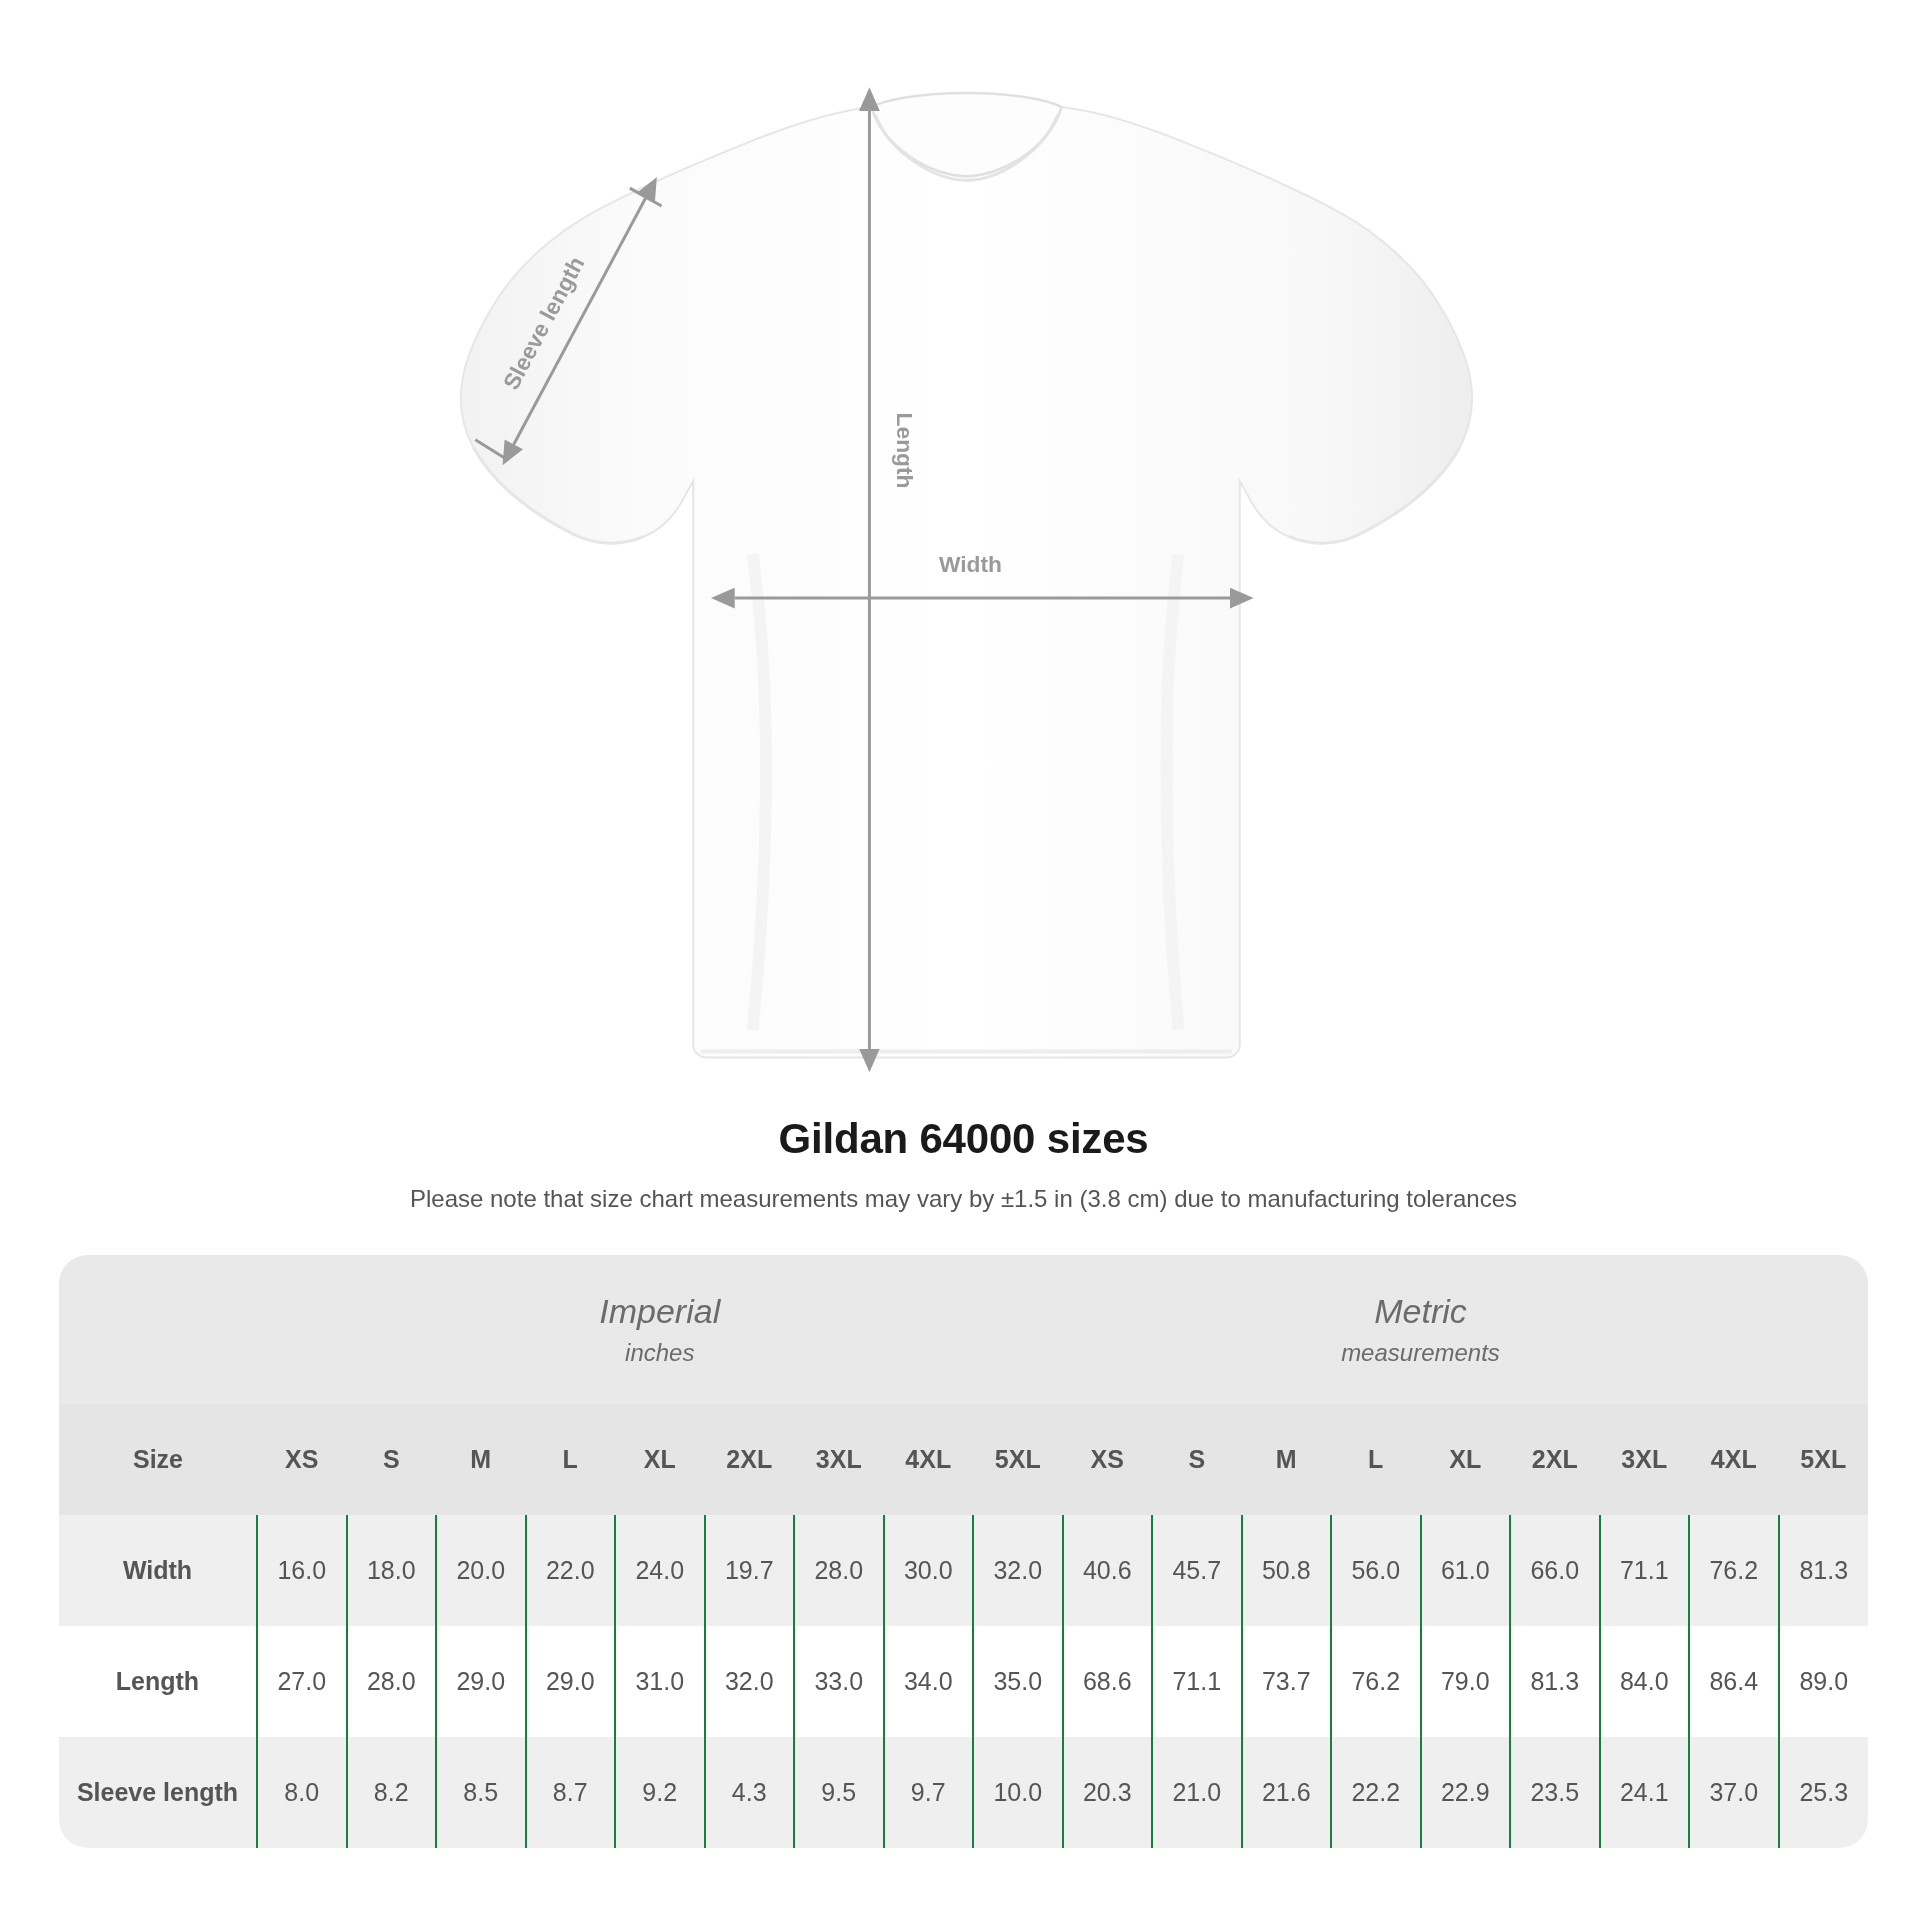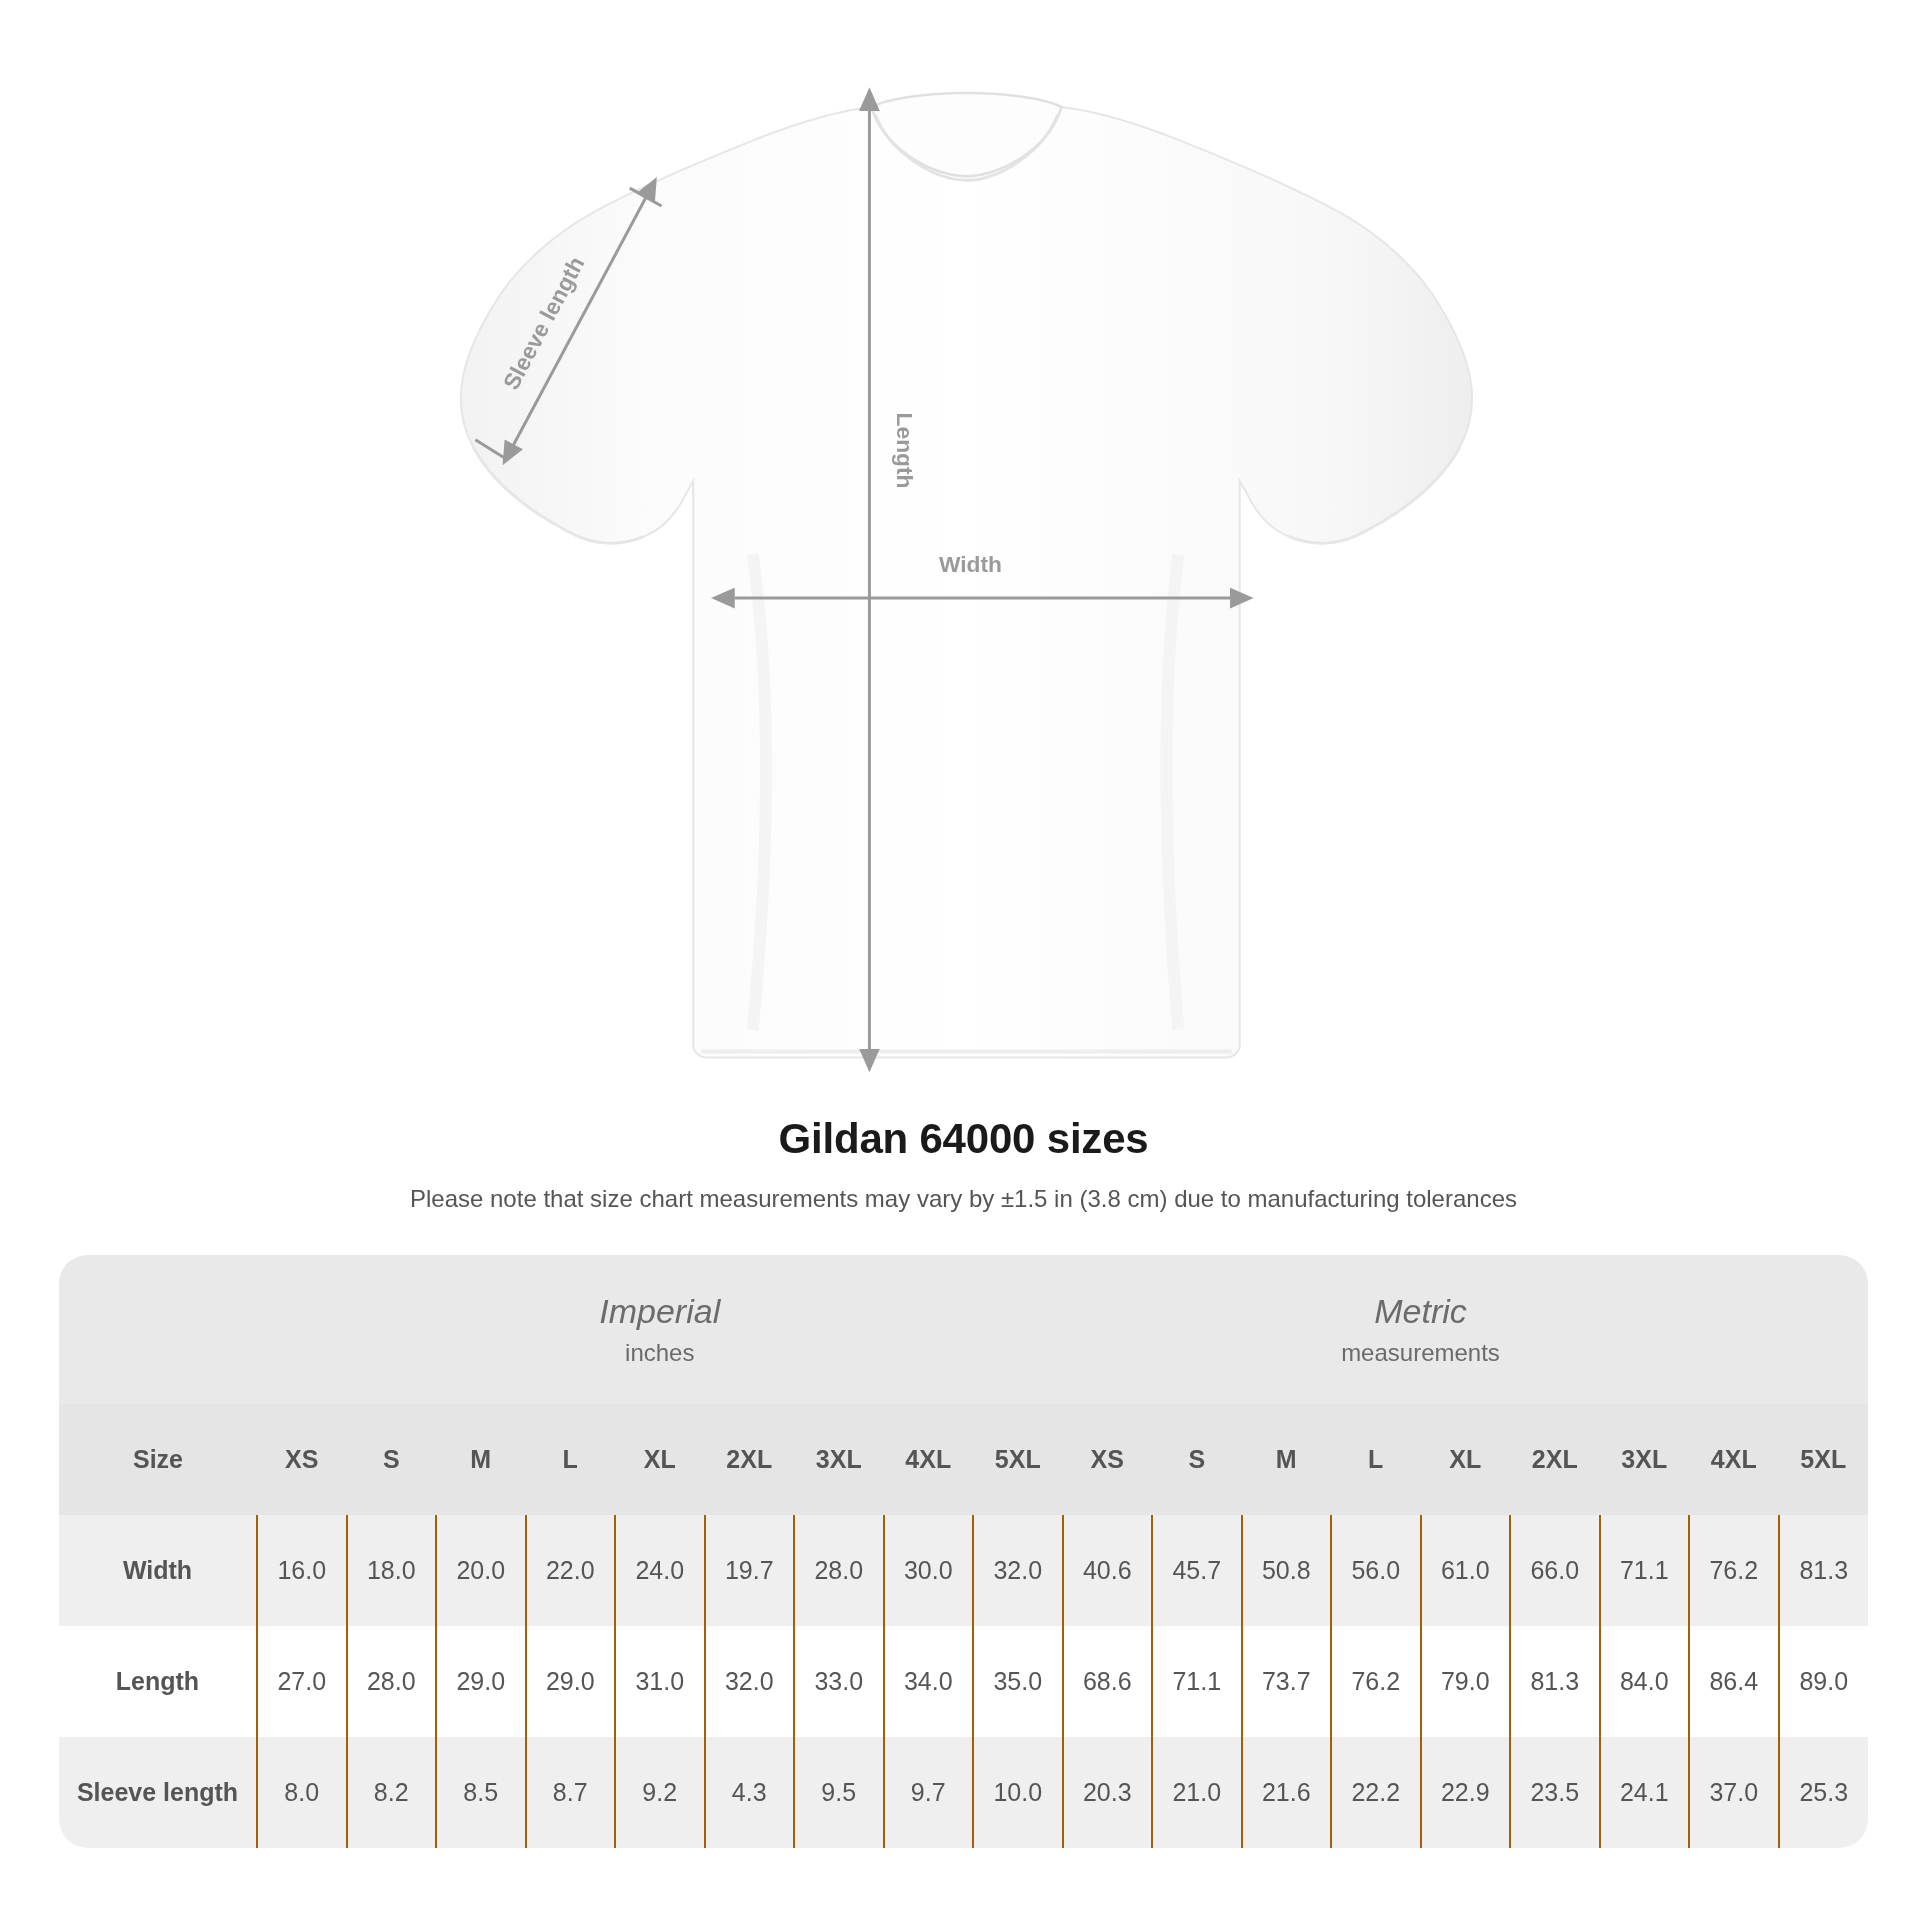--- a/index.html
+++ b/index.html
@@ -75,20 +75,21 @@
   .unit-row td.first-cell { background: #e9e9e9; }
   .unit-name {
     font-size: 34px;
     font-weight: normal;
     font-style: italic;
     color: #6b6b6b;
     line-height: 1.15;
   }
   .unit-sub {
     font-size: 24px;
+    font-style: italic;
     color: #6b6b6b;
     margin-top: 8px;
   }
   .header-row td {
     height: 111px;
     background: #e5e5e5;
     font-weight: bold;
     color: #555;
     font-size: 27px;
     vertical-align: middle;
@@ -102,21 +103,21 @@
   .body-row.alt td {
     background: #efefef;
   }
   .body-row td.label-cell,
   .header-row td.label-cell {
     font-weight: bold;
     color: #555;
   }
   .col-label { width: 198px; }
   .body-row td {
-    border-left: 2px solid #a16207;
+    border-left: 2px solid #15803d;
   }
   .body-row td.label-cell { border-left: none; }
   .unit-row td.first-cell { border: none; }
 
   .rounded-top-left { border-top-left-radius: 28px; }
   .rounded-top-right { border-top-right-radius: 28px; }
   .rounded-bottom-left { border-bottom-left-radius: 28px; }
   .rounded-bottom-right { border-bottom-right-radius: 28px; }
 
   .dim-label {

